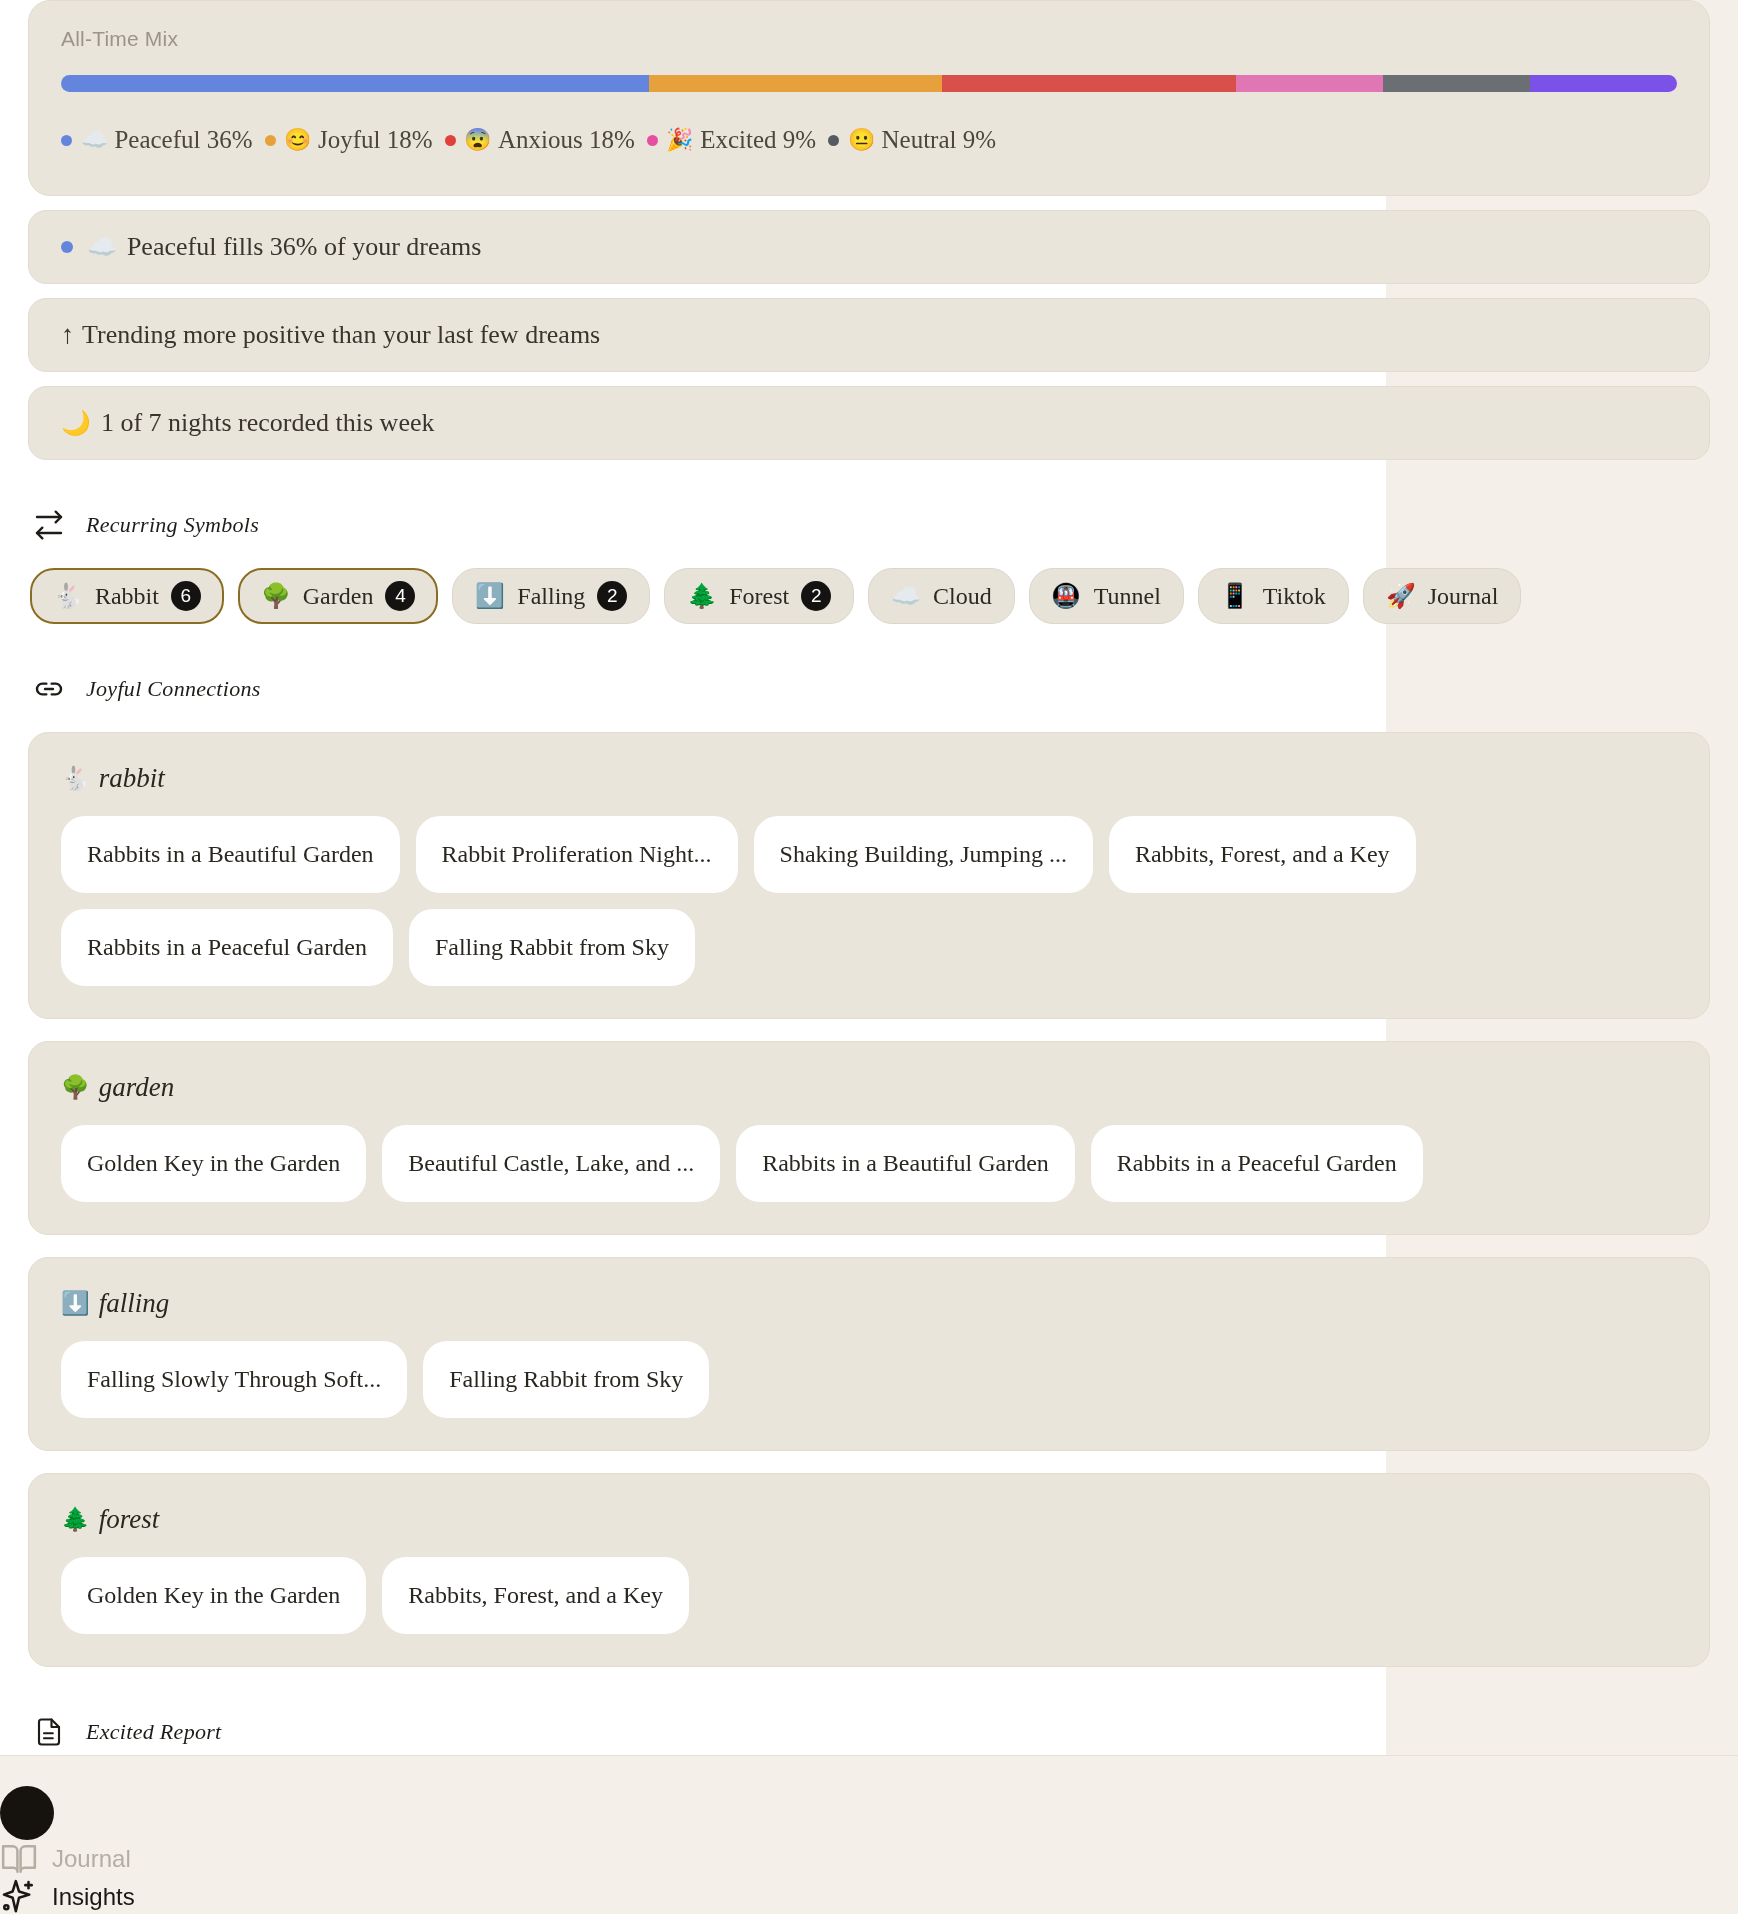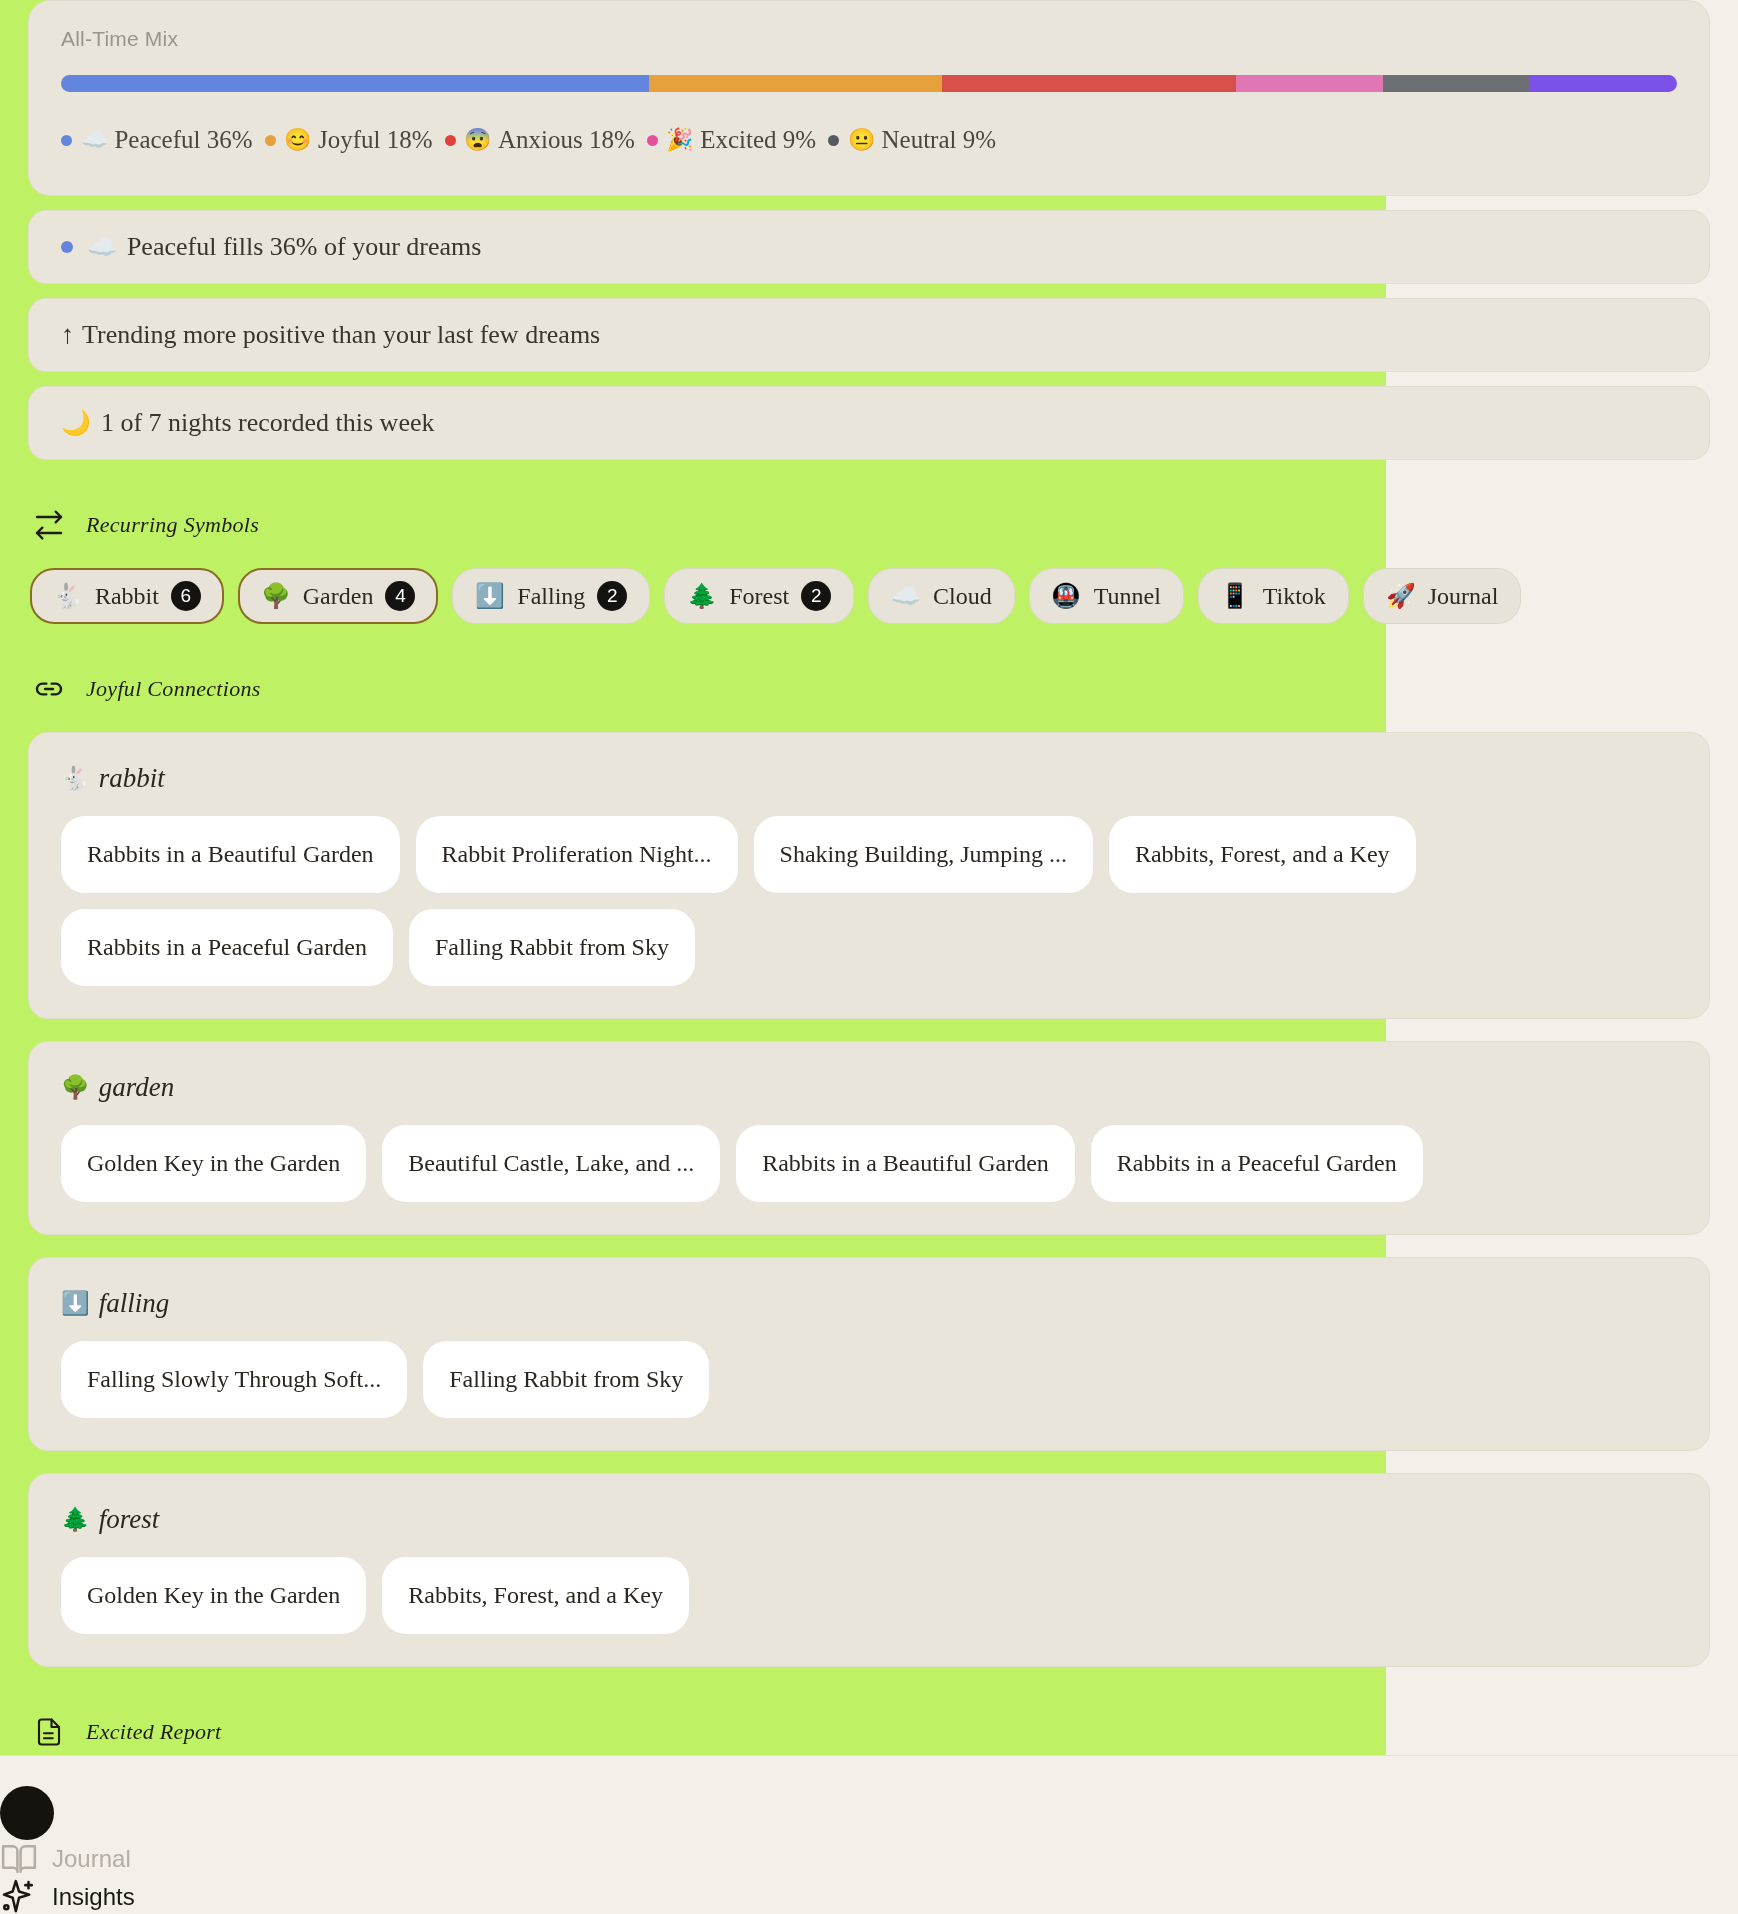--- a/index.html
+++ b/index.html
@@ -9,21 +9,21 @@
     height: 1914px;
     background: #f4efe8;
     font-family: "Liberation Serif", serif;
     overflow: hidden;
   }
 
   .page {
     position: relative;
     width: 1386px;
     height: 1914px;
-    background: #bef264;
+    background: #ffffff;
   }
 
   .scroll-area {
     position: absolute;
     top: 0; left: 0;
     width: 1738px;
     height: 1755px;
     padding: 0 28px;
     overflow: hidden;
   }

